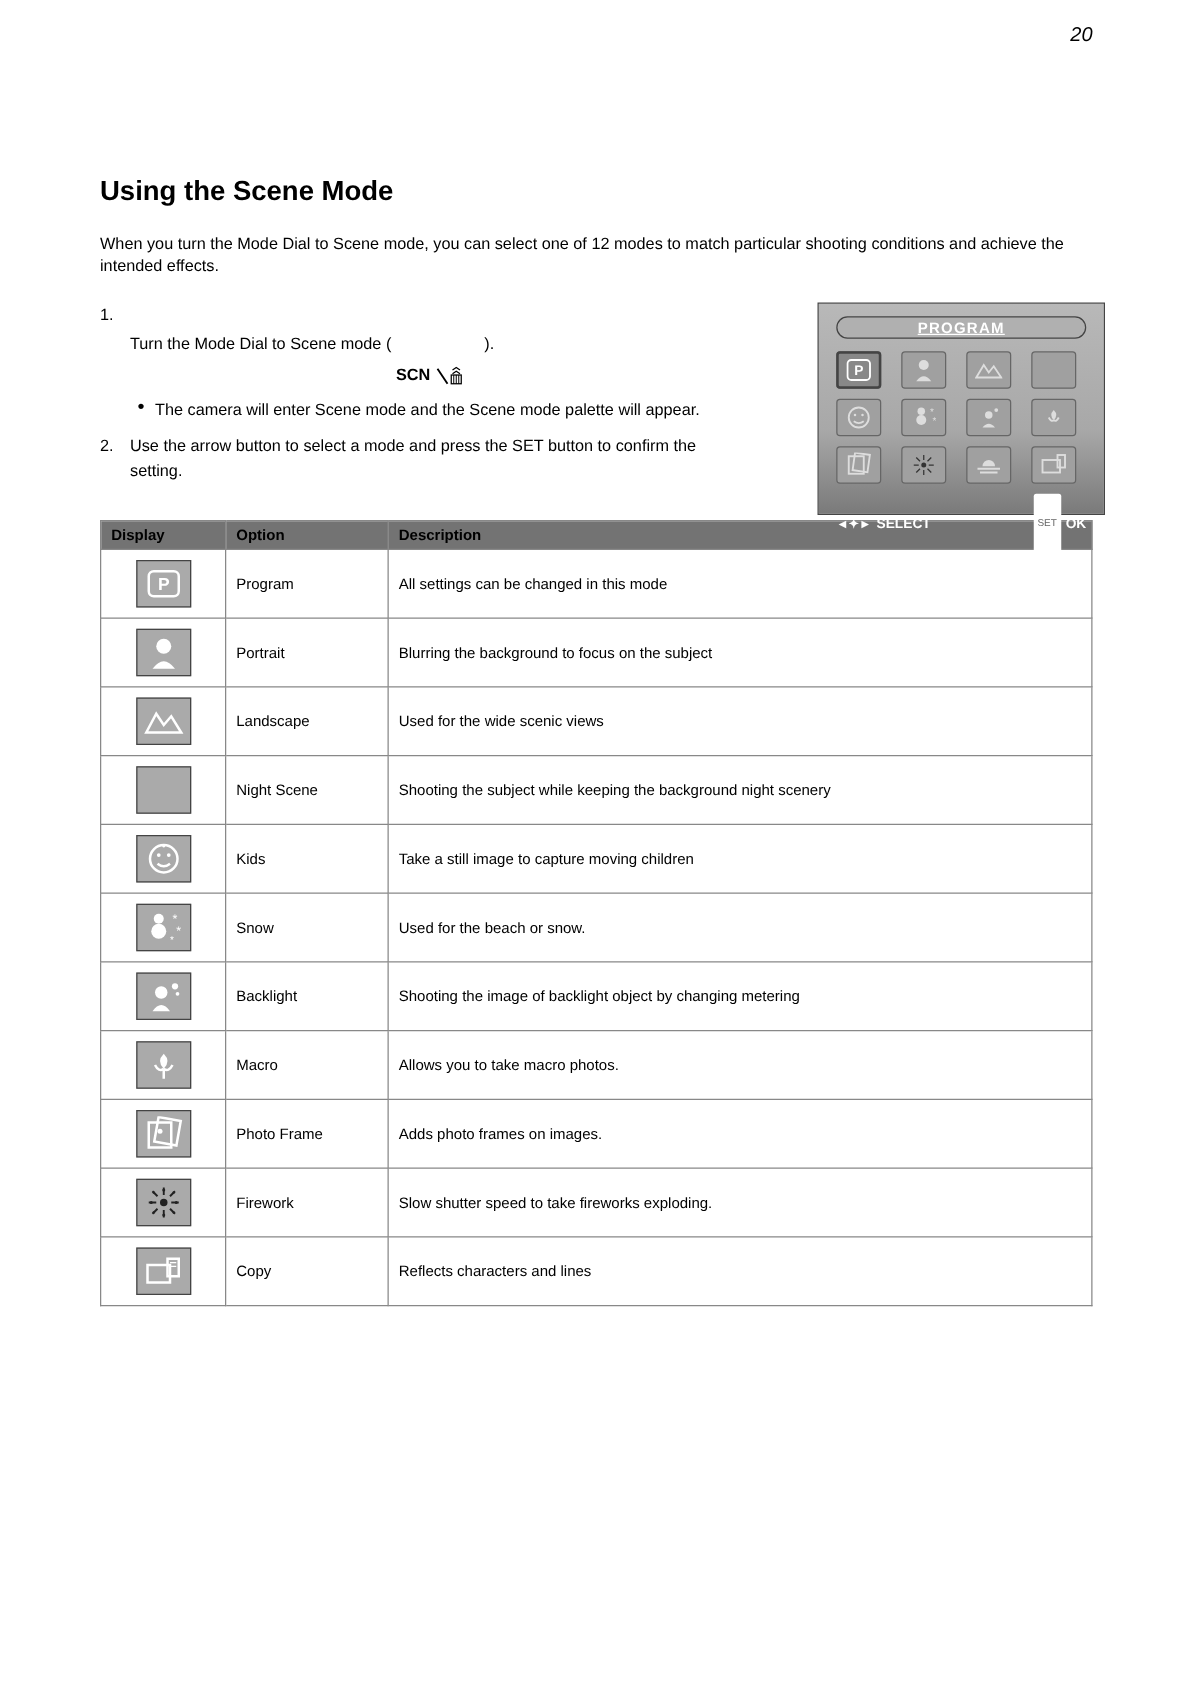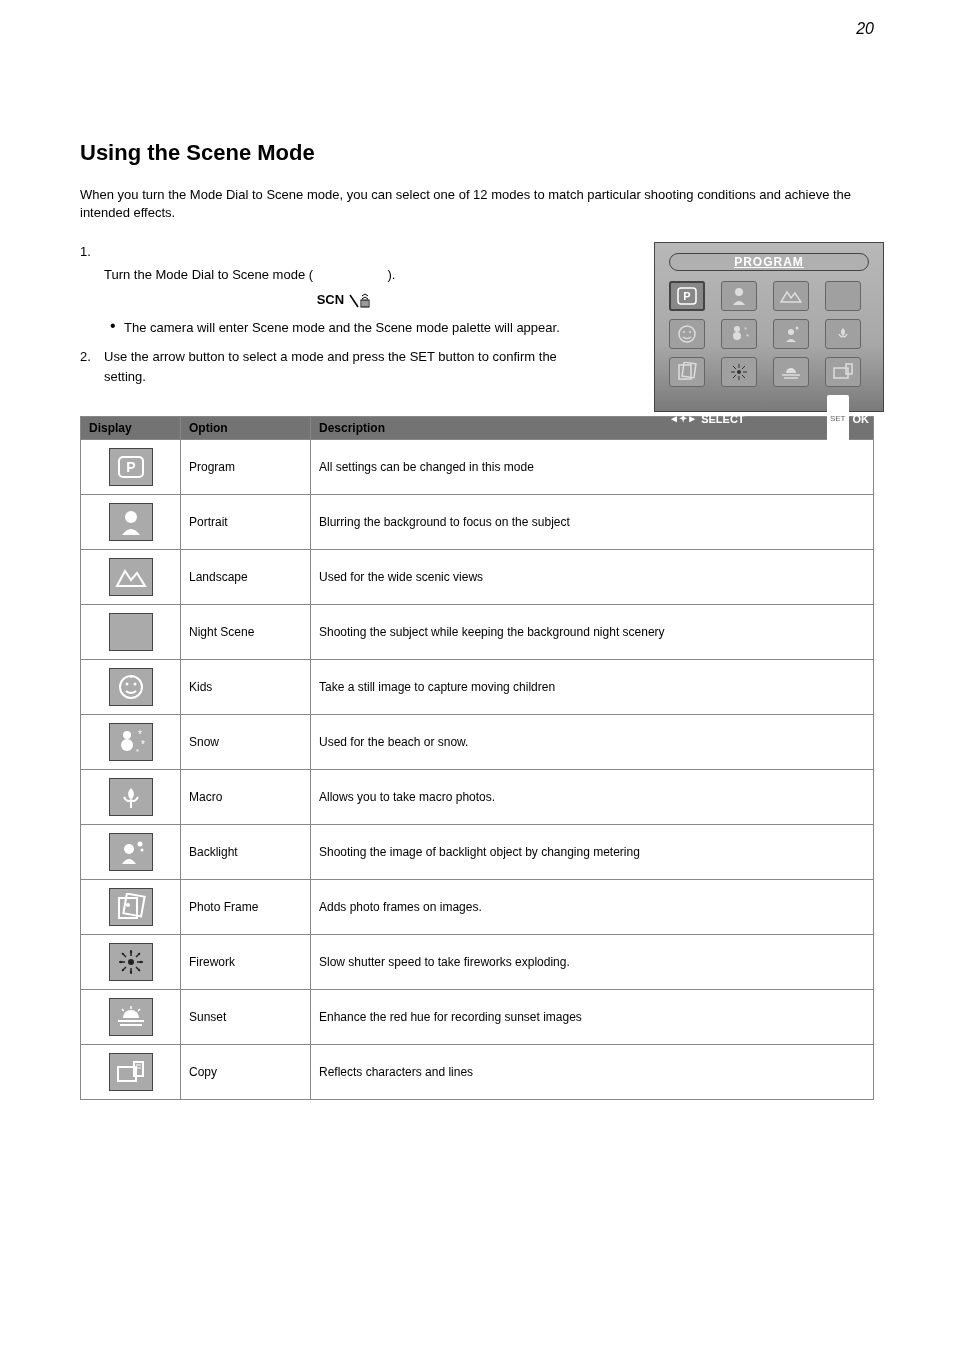--- a/index.html
+++ b/index.html
@@ -401,40 +401,40 @@
               <text x="22" y="10" fill="#fff" font-size="10">*</text>
               <text x="25" y="20" fill="#fff" font-size="10">*</text>
               <text x="20" y="26" fill="#fff" font-size="8">*</text>
             </svg>
       </span></td>
       <td>Snow</td>
       <td>Used for the beach or snow.</td>
     </tr>
     <tr>
       <td><span class="icon-box">
-        <svg width="28" height="28" viewBox="0 0 28 28">
-              <path d="M14 5 Q8 11 14 17 Q20 11 14 5" fill="#fff"></path>
-              <path d="M7 14 Q10 20 14 17 M21 14 Q18 20 14 17" stroke="#fff" stroke-width="2" fill="none"></path>
-              <line x1="14" y1="17" x2="14" y2="25" stroke="#fff" stroke-width="2"></line>
-            </svg>
-      </span></td>
-      <td>Macro</td>
-      <td>Allows you to take macro photos.</td>
-    </tr>
-    <tr>
-      <td><span class="icon-box">
         <svg width="30" height="28" viewBox="0 0 30 28">
               <circle cx="13" cy="11" r="5" fill="#fff"></circle>
               <path d="M6 26 Q13 16 20 26" fill="#fff"></path>
               <circle cx="24" cy="6" r="2.5" fill="#fff"></circle>
               <circle cx="26" cy="12" r="1.5" fill="#fff"></circle>
             </svg>
       </span></td>
       <td>Backlight</td>
       <td>Shooting the image of backlight object by changing metering</td>
+    </tr>
+    <tr>
+      <td><span class="icon-box">
+        <svg width="28" height="28" viewBox="0 0 28 28">
+              <path d="M14 5 Q8 11 14 17 Q20 11 14 5" fill="#fff"></path>
+              <path d="M7 14 Q10 20 14 17 M21 14 Q18 20 14 17" stroke="#fff" stroke-width="2" fill="none"></path>
+              <line x1="14" y1="17" x2="14" y2="25" stroke="#fff" stroke-width="2"></line>
+            </svg>
+      </span></td>
+      <td>Macro</td>
+      <td>Allows you to take macro photos.</td>
     </tr>
     <tr>
       <td><span class="icon-box">
         <svg width="32" height="28" viewBox="0 0 32 28">
               <rect x="4" y="5" width="18" height="20" stroke="#fff" stroke-width="2" fill="none"></rect>
               <rect x="10" y="2" width="18" height="20" stroke="#fff" stroke-width="2" fill="none" transform="rotate(10 19 12)"></rect>
               <circle cx="13" cy="12" r="2" fill="#fff"></circle>
             </svg>
       </span></td>
       <td>Photo Frame</td>
@@ -464,36 +464,20 @@
                 <circle cx="22" cy="6" r="1"></circle>
                 <circle cx="6" cy="22" r="1"></circle>
               </g>
             </svg>
       </span></td>
       <td>Firework</td>
       <td>Slow shutter speed to take fireworks exploding.</td>
     </tr>
     <tr>
       <td><span class="icon-box">
-        <svg width="32" height="24" viewBox="0 0 32 24">
-              <path d="M8 13 A8 8 0 0 1 24 13" fill="#fff"></path>
-              <g stroke="#fff" stroke-width="1.5">
-                <line x1="16" y1="1" x2="16" y2="4"></line>
-                <line x1="7" y1="4" x2="9" y2="6"></line>
-                <line x1="25" y1="4" x2="23" y2="6"></line>
-              </g>
-              <line x1="3" y1="16" x2="29" y2="16" stroke="#fff" stroke-width="2"></line>
-              <line x1="5" y1="20" x2="27" y2="20" stroke="#fff" stroke-width="2"></line>
-            </svg>
-      </span></td>
-      <td>Sunset</td>
-      <td>Enhance the red hue for recording sunset images</td>
-    </tr>
-    <tr>
-      <td><span class="icon-box">
         <svg width="32" height="26" viewBox="0 0 32 26">
               <rect x="3" y="8" width="18" height="14" stroke="#fff" stroke-width="2" fill="none"></rect>
               <rect x="19" y="3" width="9" height="14" stroke="#fff" stroke-width="2" fill="none"></rect>
               <line x1="21" y1="6" x2="26" y2="6" stroke="#fff" stroke-width="1"></line>
               <line x1="21" y1="9" x2="26" y2="9" stroke="#fff" stroke-width="1"></line>
             </svg>
       </span></td>
       <td>Copy</td>
       <td>Reflects characters and lines</td>
     </tr>

